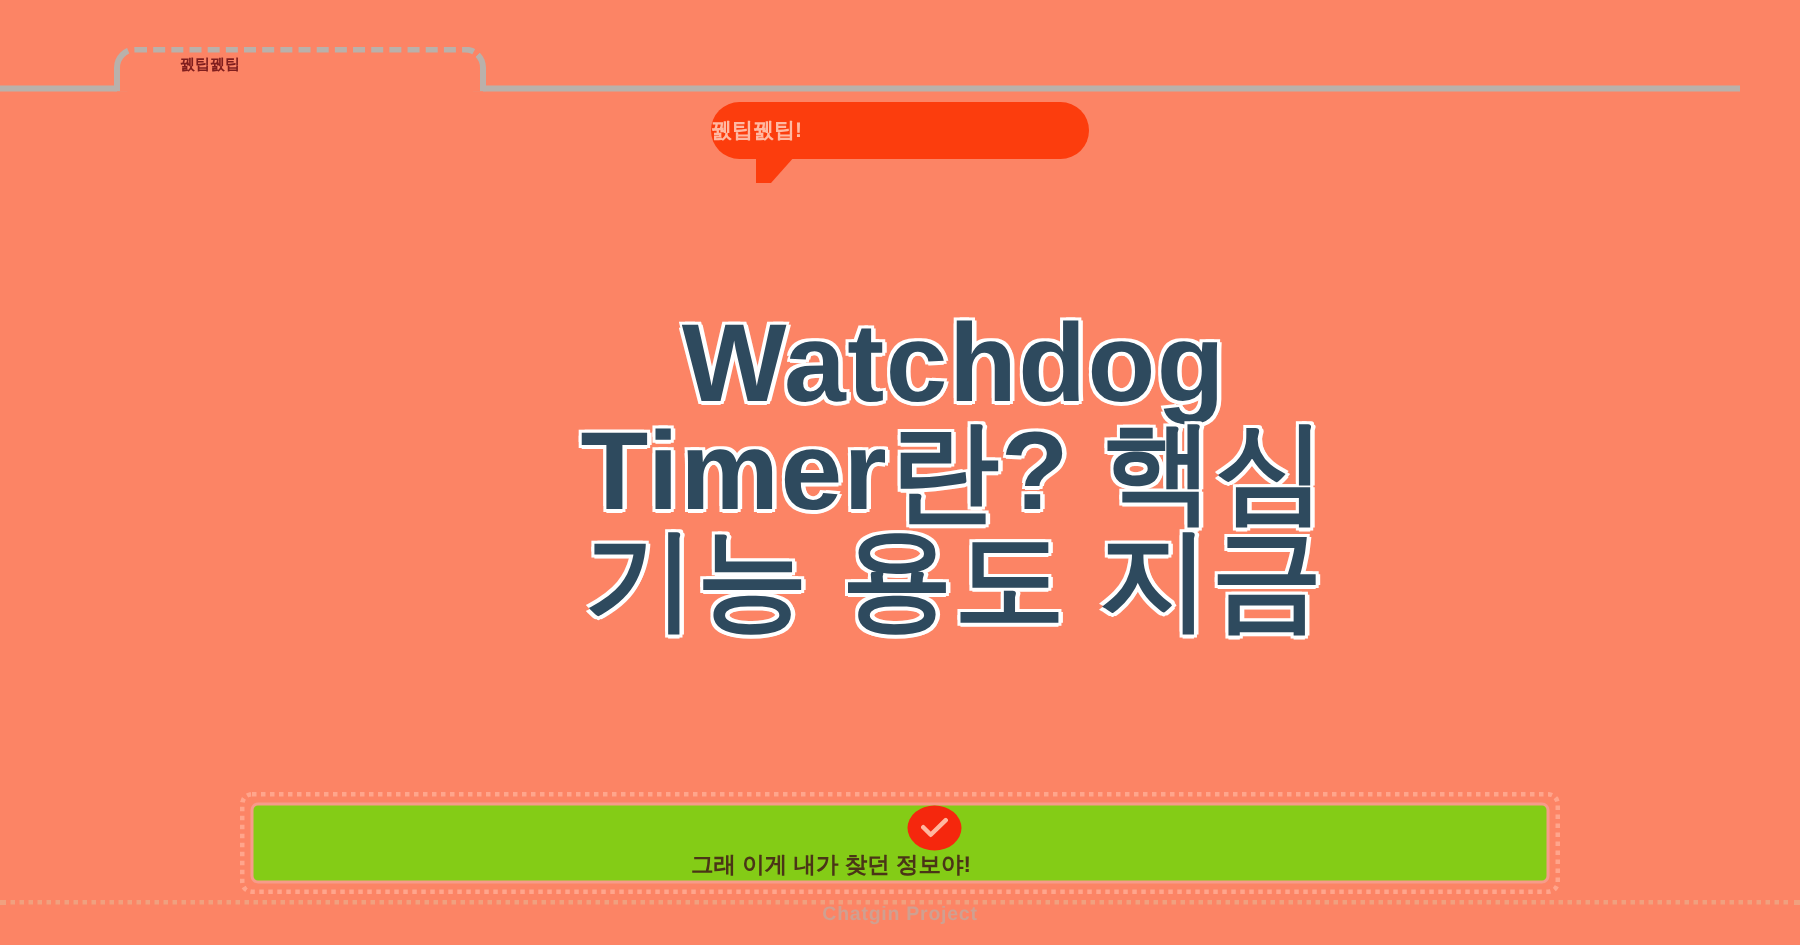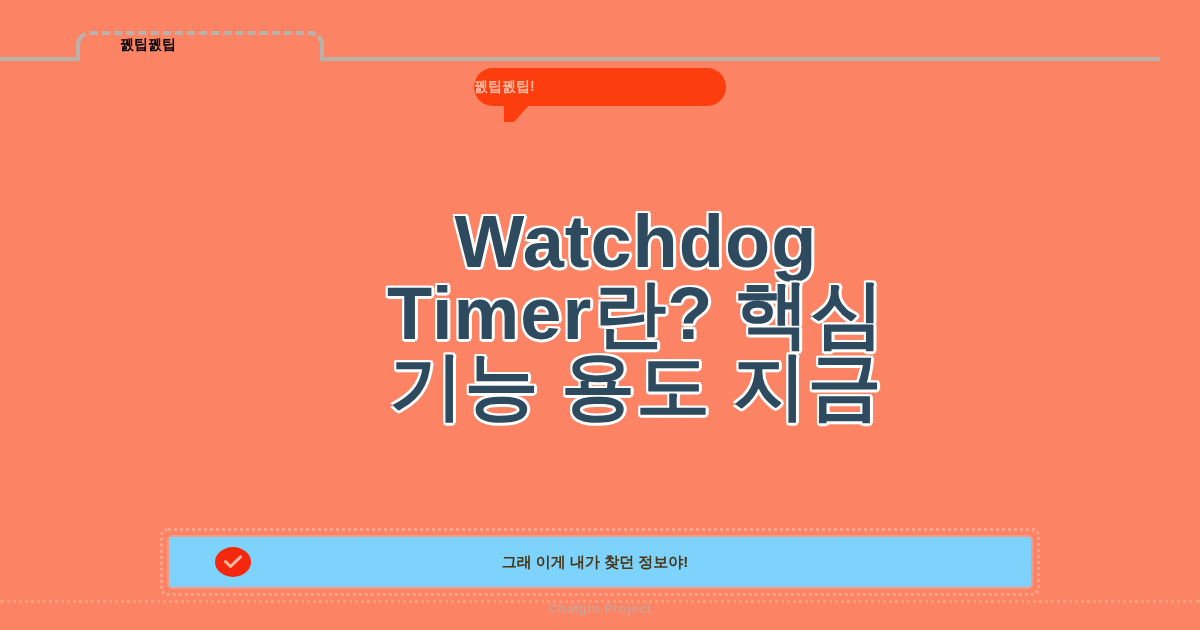--- a/index.html
+++ b/index.html
@@ -42,23 +42,23 @@
     border:4px solid #b9b1ab;
     border-bottom:none;
     border-top-left-radius:14px;
     border-top-right-radius:14px;
     border-top-style:dashed;
   }
   #tab-label {
     position:absolute;
     left:120px; top:36px;
     width:180px;
-    font-size:14px;
-    font-weight:bold;
-    color:#000000;
+    font-size:10px;
+    font-weight:bold;
+    color:#7f1d1d;
     letter-spacing:0px;
     white-space:nowrap;
   }
 
   
   #bubble {
     position:absolute;
     left:474px; top:68px;
     width:252px; height:38px;
     background:#fc3d0d;
@@ -112,25 +112,26 @@
   #banner-outer {
     position:absolute;
     left:160px; top:528px;
     width:880px; height:68px;
     border:3px dotted #ffa58c;
     border-radius:8px;
     padding:4px;
   }
   #banner {
     width:100%; height:100%;
-    background:#7dd3fc;
+    background:#84cc16;
     border:2px solid #f79b8a;
     border-radius:5px;
     display:flex;
     align-items:center;
+    flex-direction:column;
   }
   #check-badge {
     margin-left:46px;
     width:36px; height:30px;
     background:#f5270d;
     border-radius:50%;
     display:flex;
     align-items:center;
     justify-content:center;
     flex:0 0 auto;

